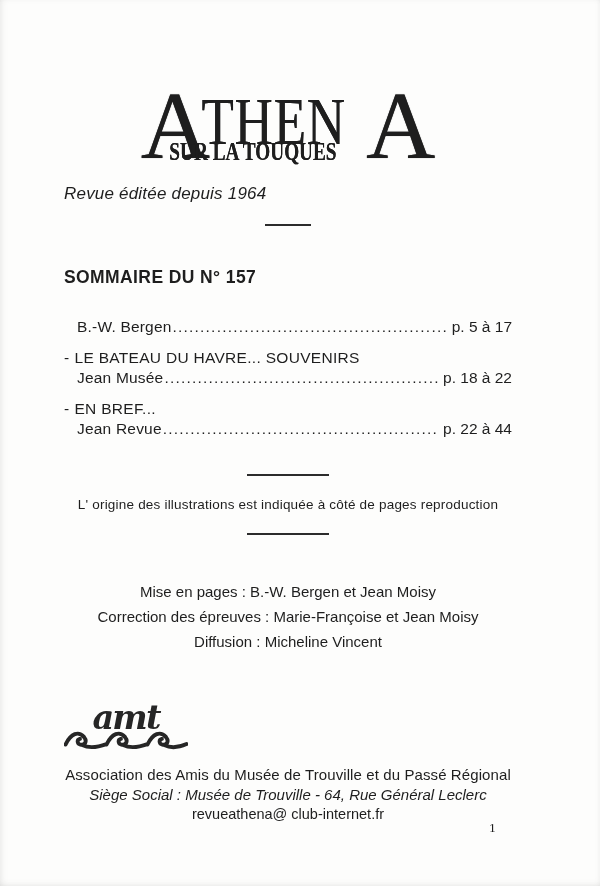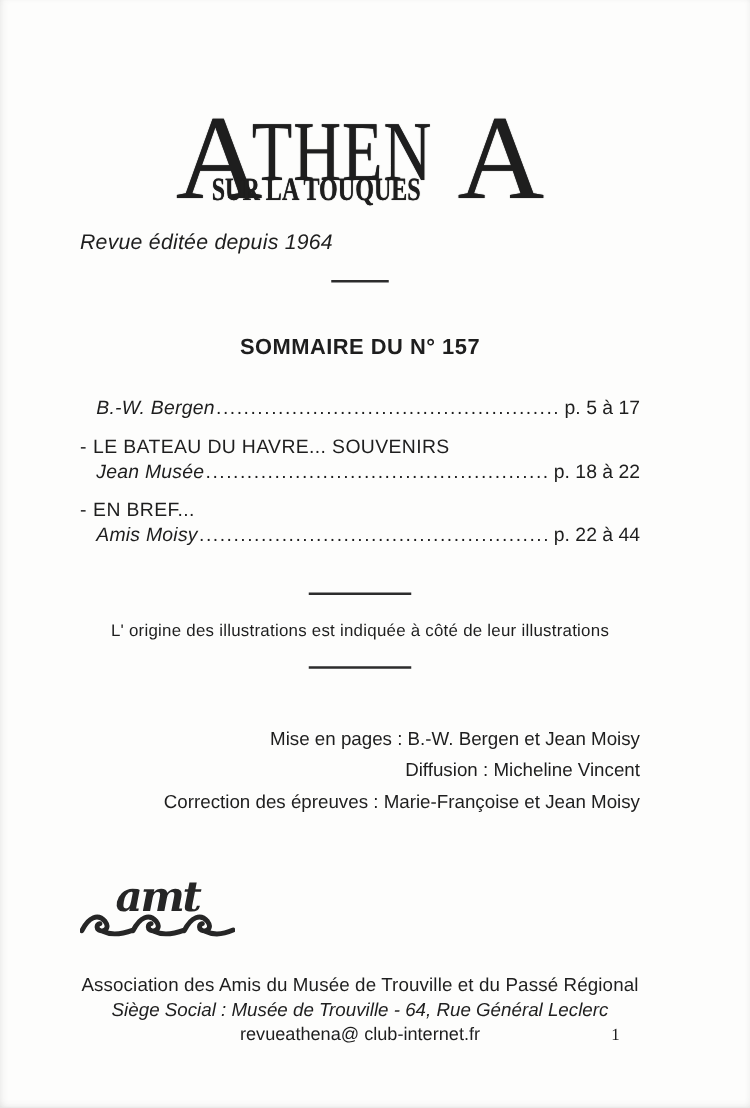--- a/index.html
+++ b/index.html
@@ -61,36 +61,35 @@
     letter-spacing: 0.2px;
   }
 
   .rule { border: 0; border-top: 2.5px solid #2c2c2c; margin: 0 auto; }
   .rule-small { width: 46px; margin-top: 20px; }
   .rule-mid   { width: 82px; border-top-width: 2px; }
 
   
   .toc-heading {
     margin-top: 41px;
-    text-align: center;
     font-weight: bold;
     font-size: 17.5px;
     letter-spacing: 0.4px;
   }
   .toc-list { margin-top: 30px; }
   .toc-entry { margin-bottom: 13px; }
   .toc-title-line { font-size: 15.5px; letter-spacing: 0.3px; }
   .toc-marker { margin-right: 5px; }
   .toc-line2 {
     display: flex;
     align-items: baseline;
     font-size: 15.5px;
     margin: 2px 0 0 13px;
   }
-  .toc-author { font-style: italic; flex: 0 0 auto; letter-spacing: 0.2px; }
+  .toc-author { flex: 0 0 auto; letter-spacing: 0.2px; }
   .toc-leader {
     flex: 1 1 auto;
     overflow: hidden;
     white-space: nowrap;
     letter-spacing: 1.2px;
     margin: 0 5px 0 1px;
   }
   .toc-pages { flex: 0 0 auto; }
 
   
@@ -98,27 +97,27 @@
   .illus-note {
     margin-top: 21px;
     text-align: center;
     font-size: 13.5px;
     letter-spacing: 0.2px;
   }
   .note-block .rule-mid + .illus-note { margin-top: 21px; }
   .note-block .rule-bottom { margin-top: 21px; }
 
   
-  .credits { margin-top: 44px; text-align: right; font-size: 15px; line-height: 25px; }
+  .credits { margin-top: 44px; text-align: center; font-size: 15px; line-height: 25px; }
 
   
   .logo-wrap { margin-top: 44px; display: flex; justify-content: flex-start; }
 
   
-  .footer { margin-top: 28px; text-align: center; }
+  .footer { margin-top: 14px; text-align: center; }
   .footer-association { font-size: 15px; letter-spacing: 0.1px; }
   .footer-address { font-size: 15px; font-style: italic; margin-top: 3px; }
   .footer-email { font-size: 14.5px; margin-top: 3px; }
 
   .page-number {
     position: absolute;
     left: 489px;
     top: 820px;
     font-family: "Liberation Serif", serif;
     font-size: 13.5px;
@@ -164,38 +163,38 @@
           <span class="toc-leader">........................................................................................................................................................................</span>
           <span class="toc-pages">p. 18 à 22</span>
         </div>
       </div>
 
       <div class="toc-entry">
         <div class="toc-title-line">
           <span class="toc-marker">-</span><span>EN BREF...</span>
         </div>
         <div class="toc-line2">
-          <span class="toc-author">Amis Moisy</span>
+          <span class="toc-author">Jean Revue</span>
           <span class="toc-leader">........................................................................................................................................................................</span>
           <span class="toc-pages">p. 22 à 44</span>
         </div>
       </div>
 
     </div>
 
     <div class="note-block">
       <hr class="rule rule-mid">
-      <div class="illus-note">L' origine des illustrations est indiquée à côté de leur illustrations</div>
+      <div class="illus-note">L' origine des illustrations est indiquée à côté de pages reproduction</div>
       <hr class="rule rule-mid rule-bottom">
     </div>
 
     <div class="credits">
       <div>Mise en pages : B.-W. Bergen et Jean Moisy</div>
+      <div>Correction des épreuves : Marie-Françoise et Jean Moisy</div>
       <div>Diffusion : Micheline Vincent</div>
-      <div>Correction des épreuves : Marie-Françoise et Jean Moisy</div>
     </div>
 
     <div class="logo-wrap">
       <svg width="124" height="54" viewBox="0 0 132 58" aria-hidden="true">
         <text x="66" y="33" text-anchor="middle" font-family="DejaVu Serif, serif" font-style="italic" font-weight="bold" font-size="36" letter-spacing="-2" fill="#262626">amt</text>
         <path fill="none" stroke="#262626" stroke-width="4.2" stroke-linecap="round" d="M1,50 C7,38 15,35 21,42 C24.5,46.5 22,51 17,50 C13.5,49.2 13,45 16.5,44
                  M19,50.5 C26,54 34,53.5 45,49.5
                  M45,50 C51,38 59,35 65,42 C68.5,46.5 66,51 61,50 C57.5,49.2 57,45 60.5,44
                  M63,50.5 C70,54 78,53.5 89,49.5
                  M89,50 C95,38 103,35 109,42 C112.5,46.5 110,51 105,50 C101.5,49.2 101,45 104.5,44

